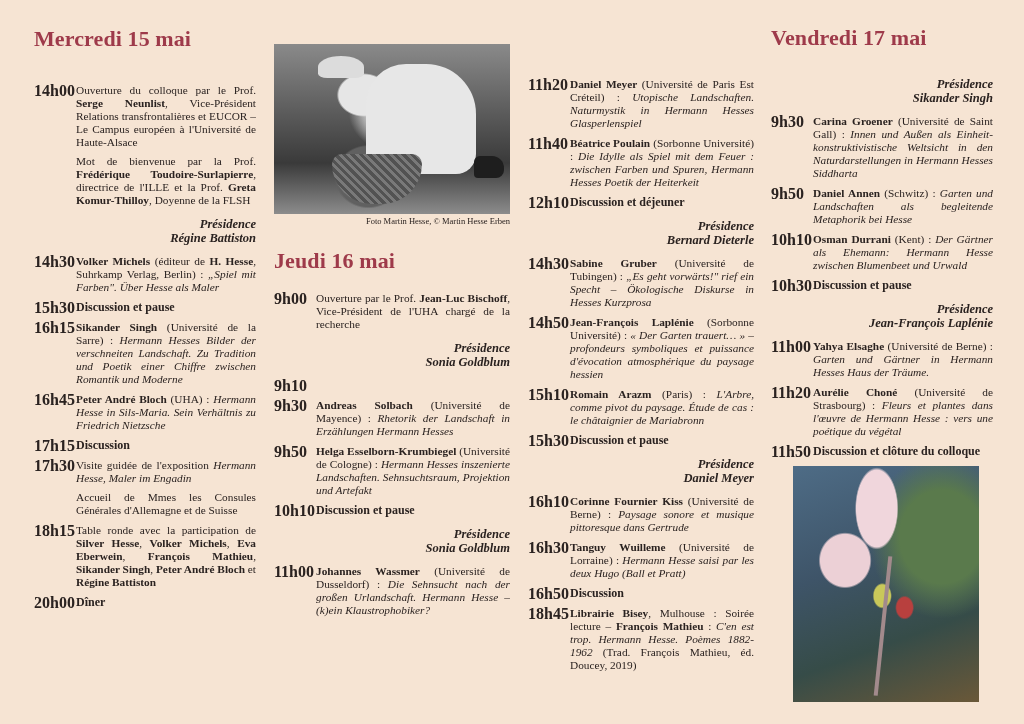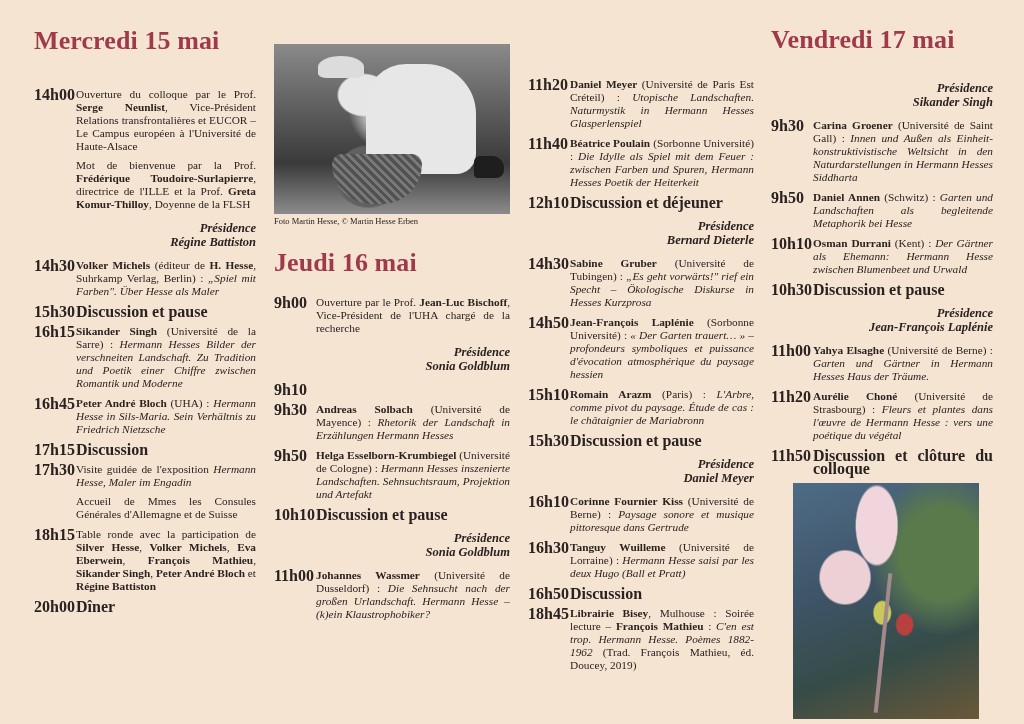--- a/index.html
+++ b/index.html
@@ -10,36 +10,36 @@
     color:#2a2220;
     position:relative;
   }
   .col { position:absolute; top:0; }
   .c1 { left:34px; width:222px; }
   .c2 { left:274px; width:236px; }
   .c3 { left:528px; width:226px; }
   .c4 { left:771px; width:222px; }
 
   .day-title {
-    color:#9e3a4a; font-size:26px; font-weight:bold; margin:0; line-height:1;
+    color:#9e3a4a; font-size:22px; font-weight:bold; margin:0; line-height:1;
     letter-spacing:0.1px;
   }
   .c1 .day-title { margin-top:28px; margin-bottom:34px; }
   .c4 .day-title { margin-top:27px; margin-bottom:28px; }
   .c2 .day-title { margin-top:24px; margin-bottom:20px; }
 
   .entry { display:flex; font-size:11.3px; line-height:13px; margin-bottom:7px; }
   .time { width:42px; flex:none; font-weight:bold; font-size:16px; }
   .c2 .time { width:42px; }
   .desc { flex:1; text-align:justify; }
   .desc p { margin:0 0 6px 0; }
   .desc p:last-child { margin-bottom:0; }
   .b { font-weight:bold; }
   .i { font-style:italic; }
-  .entry.bold .desc { font-weight:bold; font-size:16px; }
+  .entry.bold .desc { font-weight:bold; font-size:12px; }
 
   .pres {
     text-align:right; font-style:italic; font-weight:bold;
     font-size:12.5px; line-height:14px; margin:10px 0 10px 40px;
   }
 
   .photo {
     width:236px; height:170px; margin-top:44px;
     background:
       radial-gradient(ellipse at 38% 30%, #e8e6e0 0 12%, transparent 13%),
@@ -59,21 +59,21 @@
     background:#e9e7e2; border-radius:40px 50px 20px 20px;
   }
   .photo .hat {
     position:absolute; left:44px; top:12px; width:46px; height:22px;
     background:#dedcd6; border-radius:50% 50% 20% 20%;
   }
   .photo .shoe {
     position:absolute; left:200px; top:112px; width:30px; height:22px;
     background:#1e1e1c; border-radius:6px 12px 8px 4px;
   }
-  .caption { font-size:8.5px; margin-top:2px; margin-bottom:14px; }
+  .caption { font-size:8.5px; margin-top:2px; margin-bottom:14px;text-align:right; }
 
   .painting {
     width:186px; height:236px; margin:8px 0 0 22px;
     background:
       radial-gradient(ellipse at 45% 18%, #f0d6dc 0 14%, transparent 15%),
       radial-gradient(ellipse at 28% 40%, #ecd0d6 0 13%, transparent 14%),
       radial-gradient(ellipse at 60% 60%, #b8403e 0 5%, transparent 6%),
       radial-gradient(ellipse at 48% 55%, #c9c85a 0 6%, transparent 7%),
       radial-gradient(ellipse at 80% 30%, #5a7a4c 0 20%, transparent 35%),
       linear-gradient(160deg, #4e6c86 0%, #3e5468 40%, #364c48 70%, #6a5838 100%);

